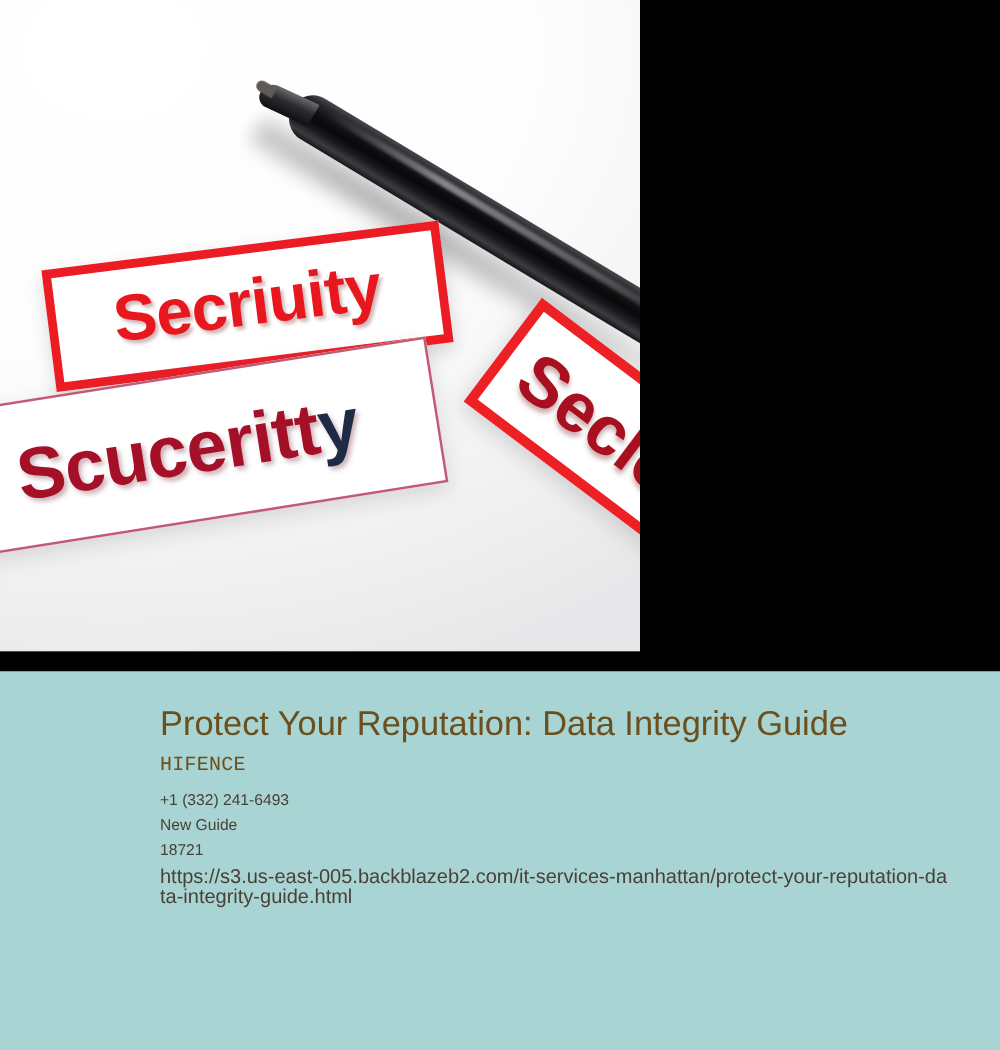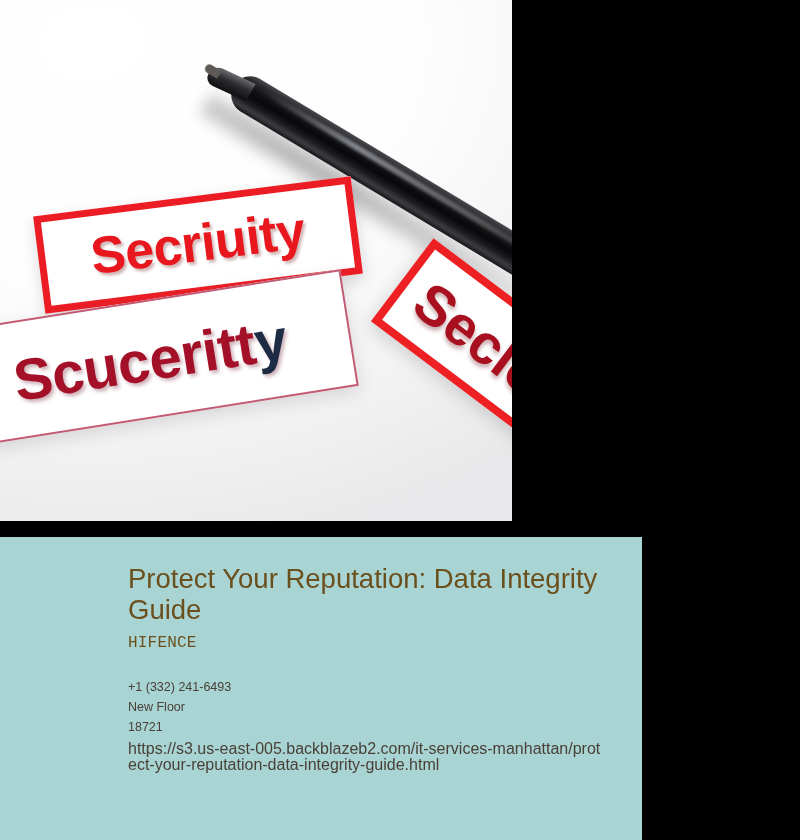--- a/index.html
+++ b/index.html
@@ -172,21 +172,21 @@
     font-size: 56px;
     color: #a8101f;
     text-shadow: 2px 3px 4px rgba(110,25,35,0.38);
   }
 
   
   .info-panel {
     position: absolute;
     left: 0;
     top: 537px;
-    width: 642px;
+    width: 800px;
     height: 303px;
     background: #a8d4d3;
   }
   .info-inner {
     position: absolute;
     left: 128px;
     top: 26px;
     right: 40px;
   }
   .doc-title {
@@ -199,21 +199,21 @@
     max-width: 560px;
   }
   .brand-name {
     font-family: Liberation Mono, monospace;
     font-size: 16px;
     color: #6b4f1c;
     margin-top: 9px;
     letter-spacing: 0.2px;
   }
   .contact-block {
-    margin-top: 25px;
+    margin-top: 9px;
   }
   .contact-line {
     font-family: "Liberation Sans", sans-serif;
     font-size: 12.5px;
     line-height: 20px;
     color: #4a4038;
   }
   .source-url {
     font-family: "Liberation Sans", sans-serif;
     font-size: 16px;
@@ -255,21 +255,21 @@
 
   <div class="info-panel">
     <div class="info-inner">
 
       <h1 class="doc-title">Protect Your Reputation: Data Integrity Guide</h1>
 
       <div class="brand-name">HIFENCE</div>
 
       <div class="contact-block">
         <div class="contact-line">+1 (332) 241-6493</div>
-        <div class="contact-line">New Floor</div>
+        <div class="contact-line">New Guide</div>
         <div class="contact-line">18721</div>
         <div class="source-url">https://s3.us-east-005.backblazeb2.com/it-services-manhattan/protect-your-reputation-data-integrity-guide.html</div>
       </div>
 
     </div>
   </div>
 
 </div>
 
 </body></html>

